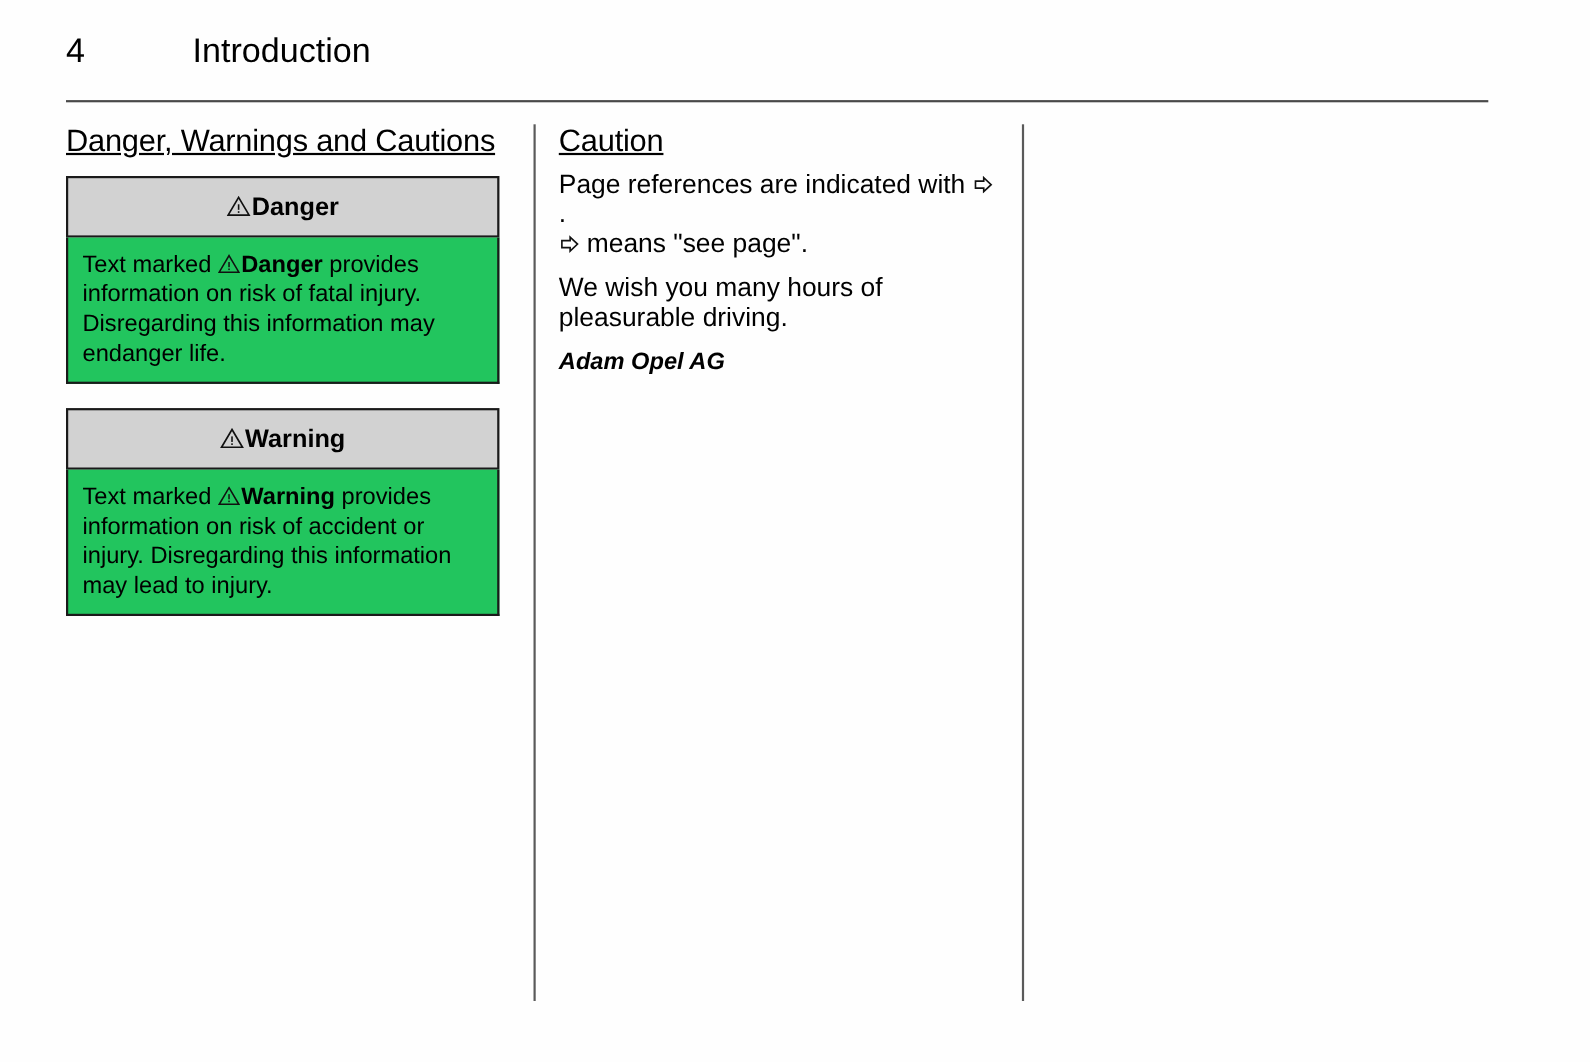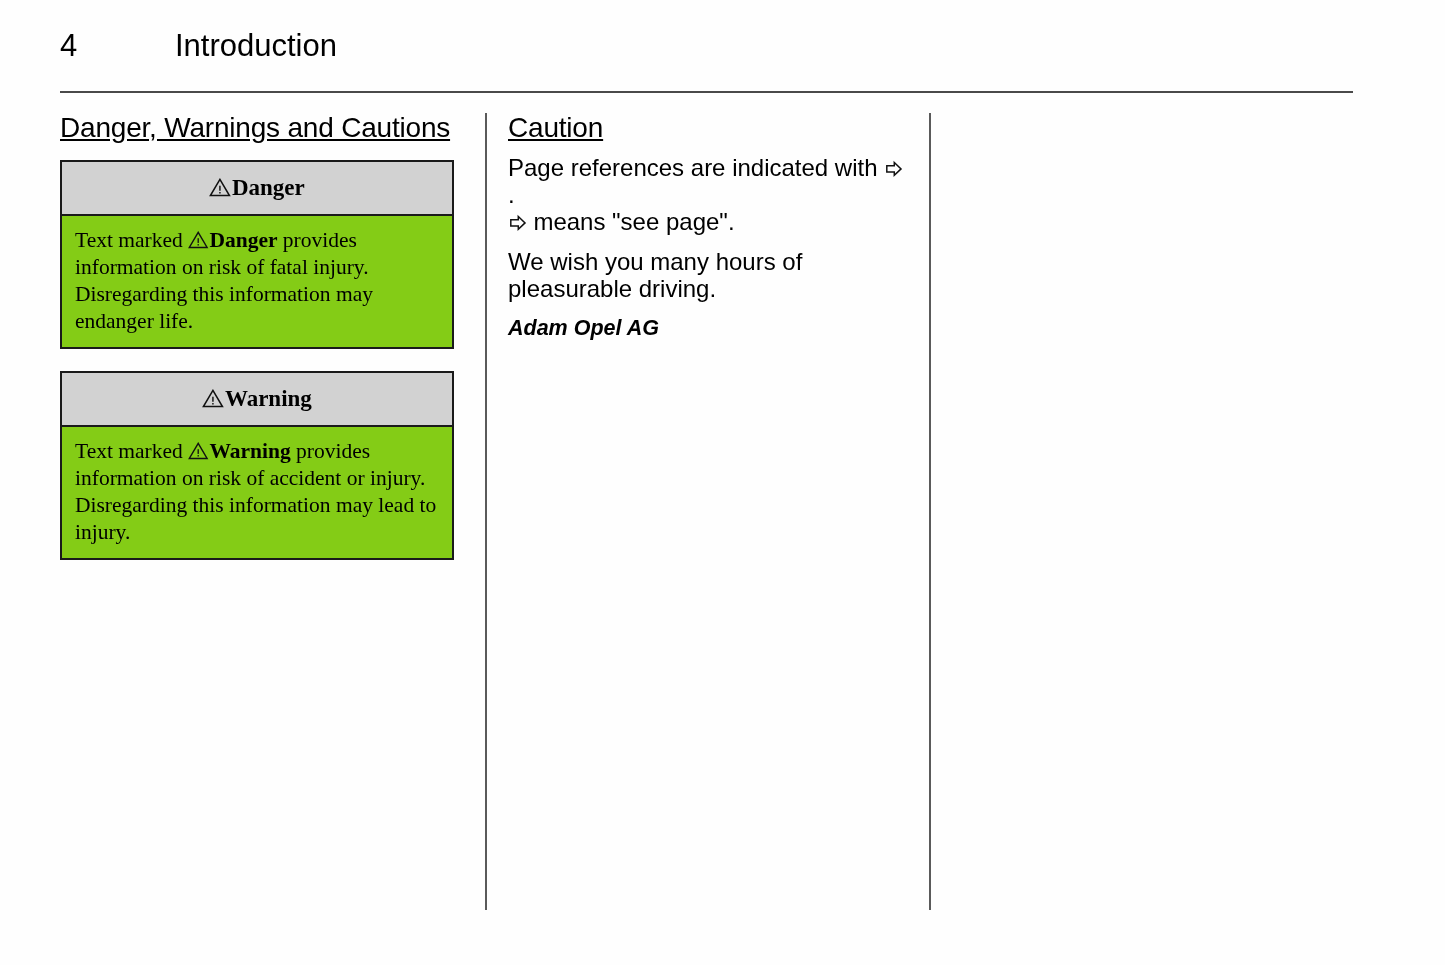--- a/index.html
+++ b/index.html
@@ -82,42 +82,41 @@
     text-decoration: underline;
   }
   #col-mid .section-title {
     margin-bottom: 8px;
   }
 
   
   .notice {
     width: 394px;
     margin-bottom: 22px;
-    font-family: Liberation Serif, serif;
   }
   .notice-head {
     border: 2px solid #1a1a1a;
     text-align: center;
     font-size: 23px;
     line-height: 27px;
     padding: 12px 6px 13px 6px;
     box-sizing: border-box;
   }
   .notice-head.grey { background: #d2d2d2; }
   .notice-head.white { background: #ffffff; }
   .notice-head .label {
     font-weight: 700;
   }
   .notice-head.plain .label {
     font-weight: 400;
   }
   .notice-body {
     border: 2px solid #1a1a1a;
     border-top: none;
-    background: #84cc16;
+    background: #22c55e;
     padding: 11px 12px 12px 13px;
     font-size: 21.5px;
     line-height: 27px;
     box-sizing: border-box;
   }
   .notice.separate .notice-body {
     border-top: 2px solid #1a1a1a;
     margin-top: 4px;
   }
   .notice-body b { font-weight: 700; }

